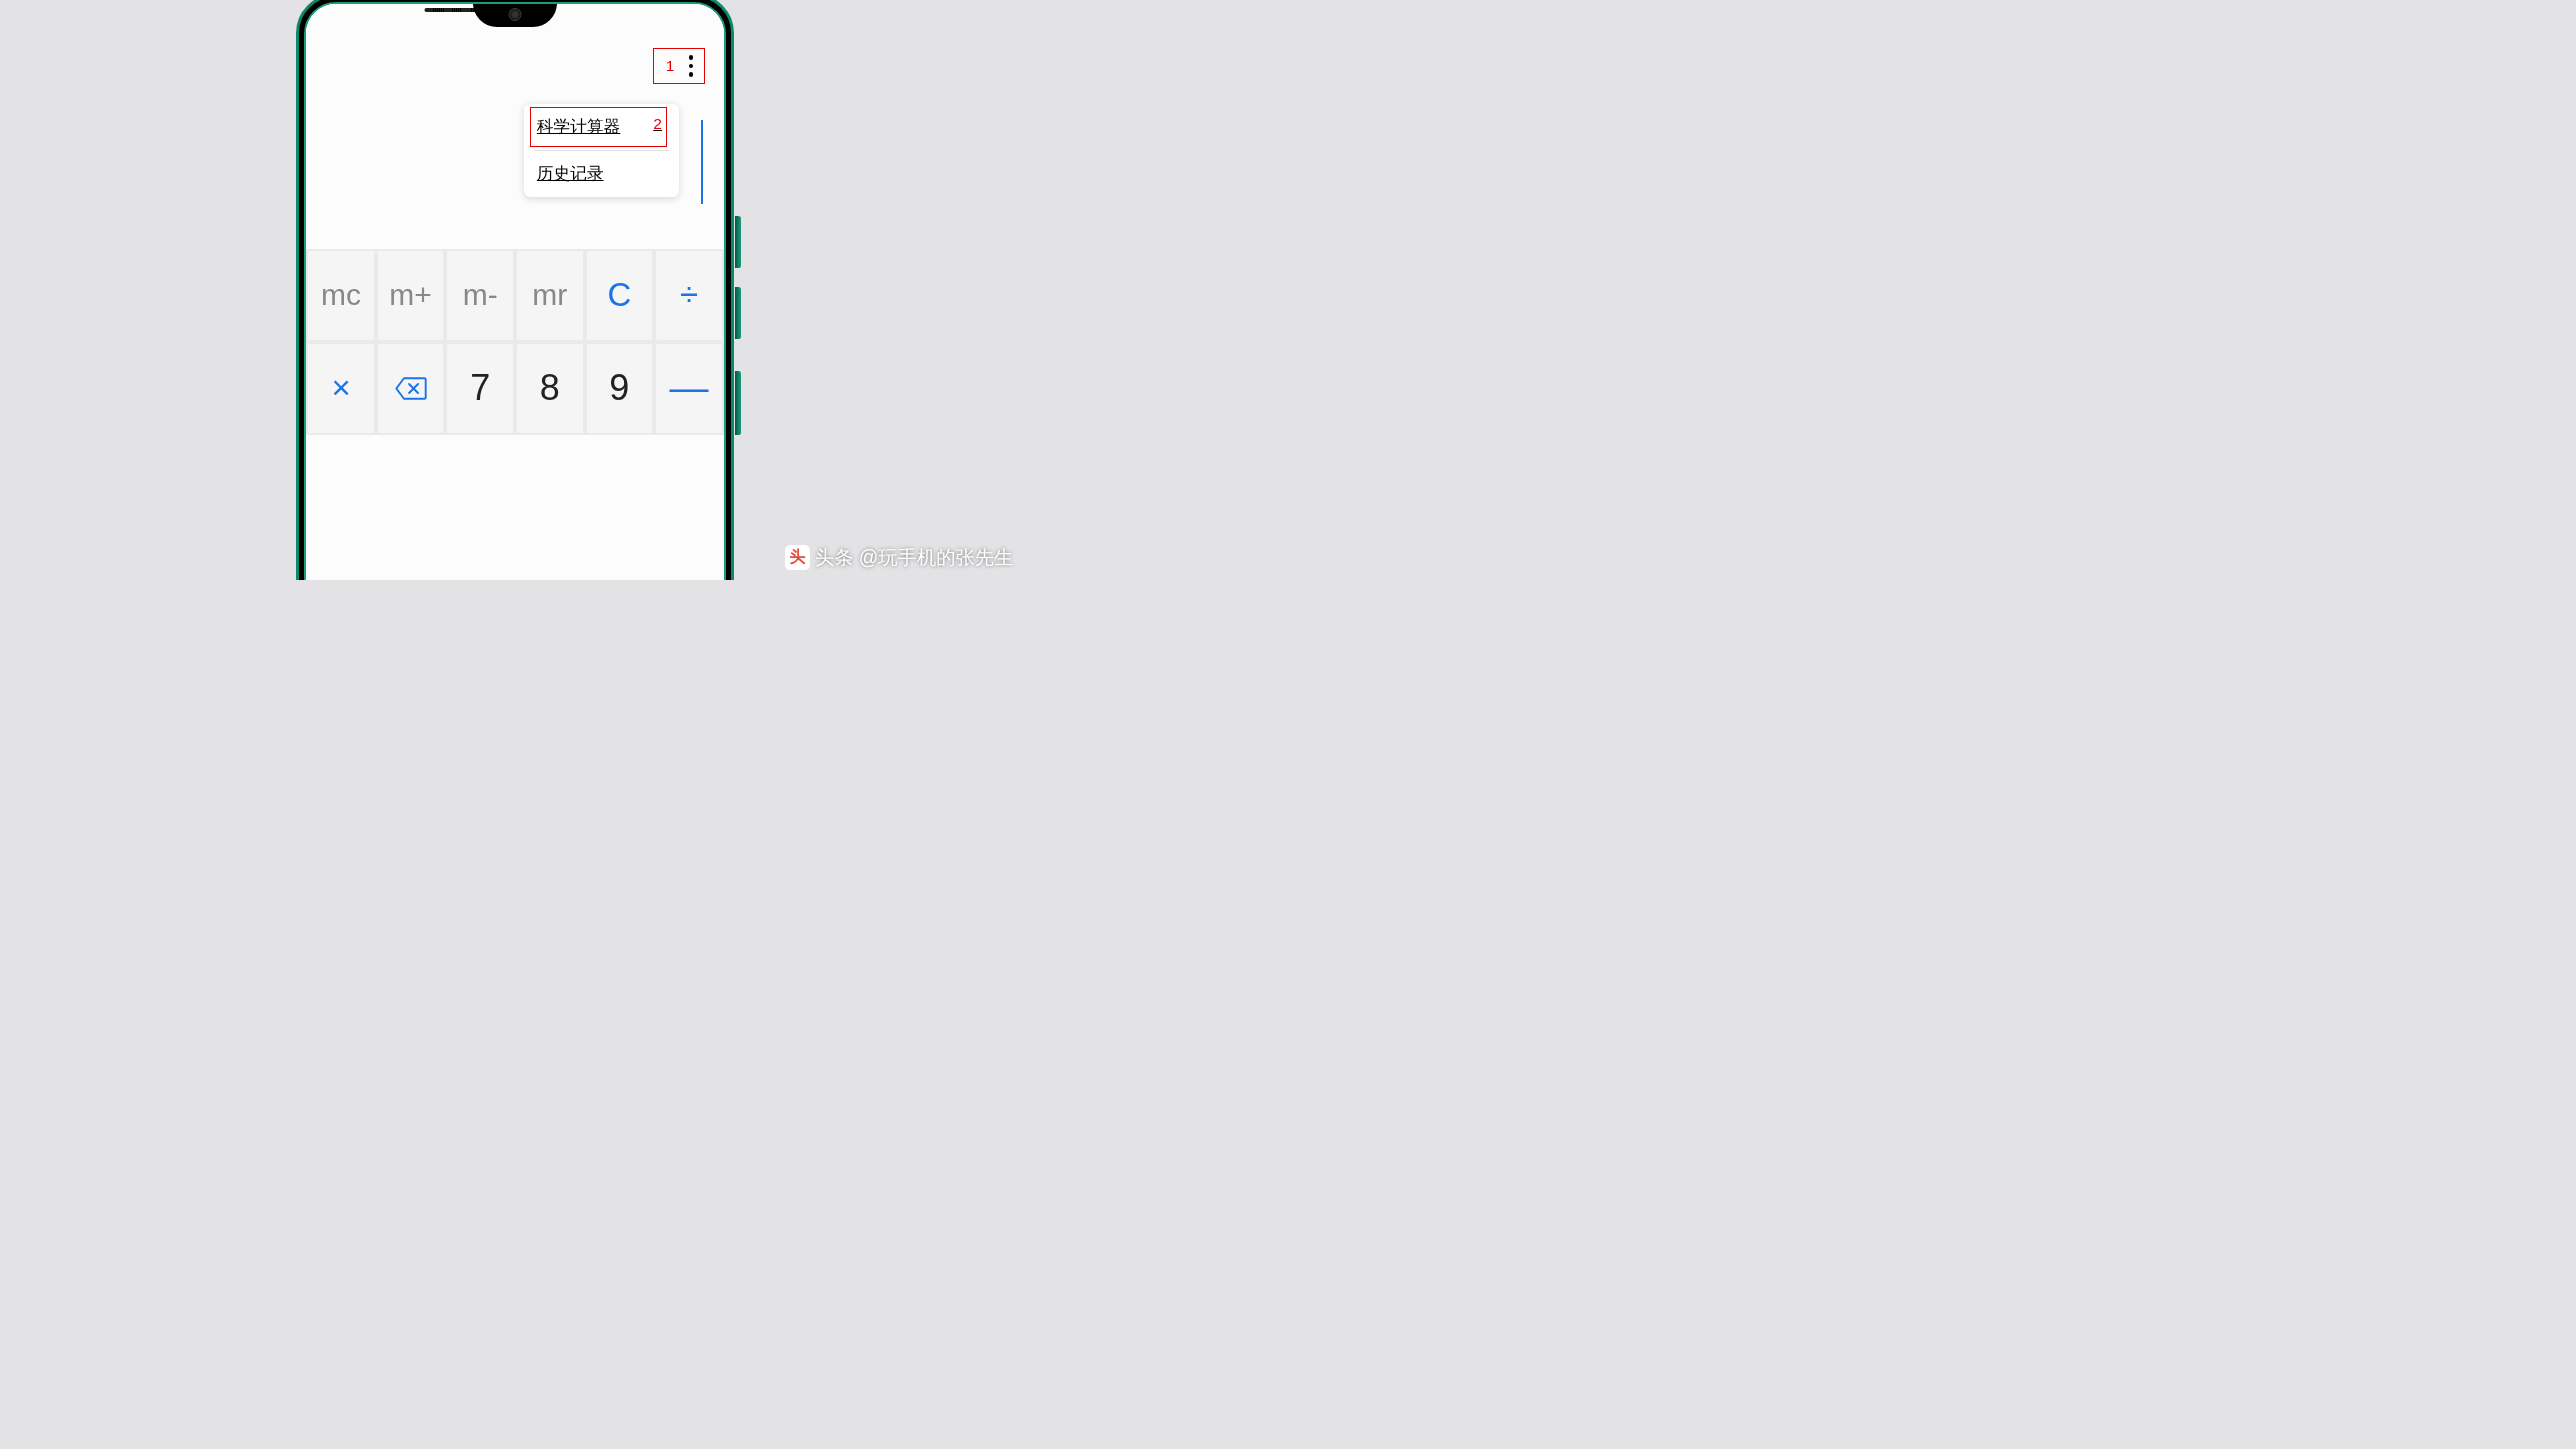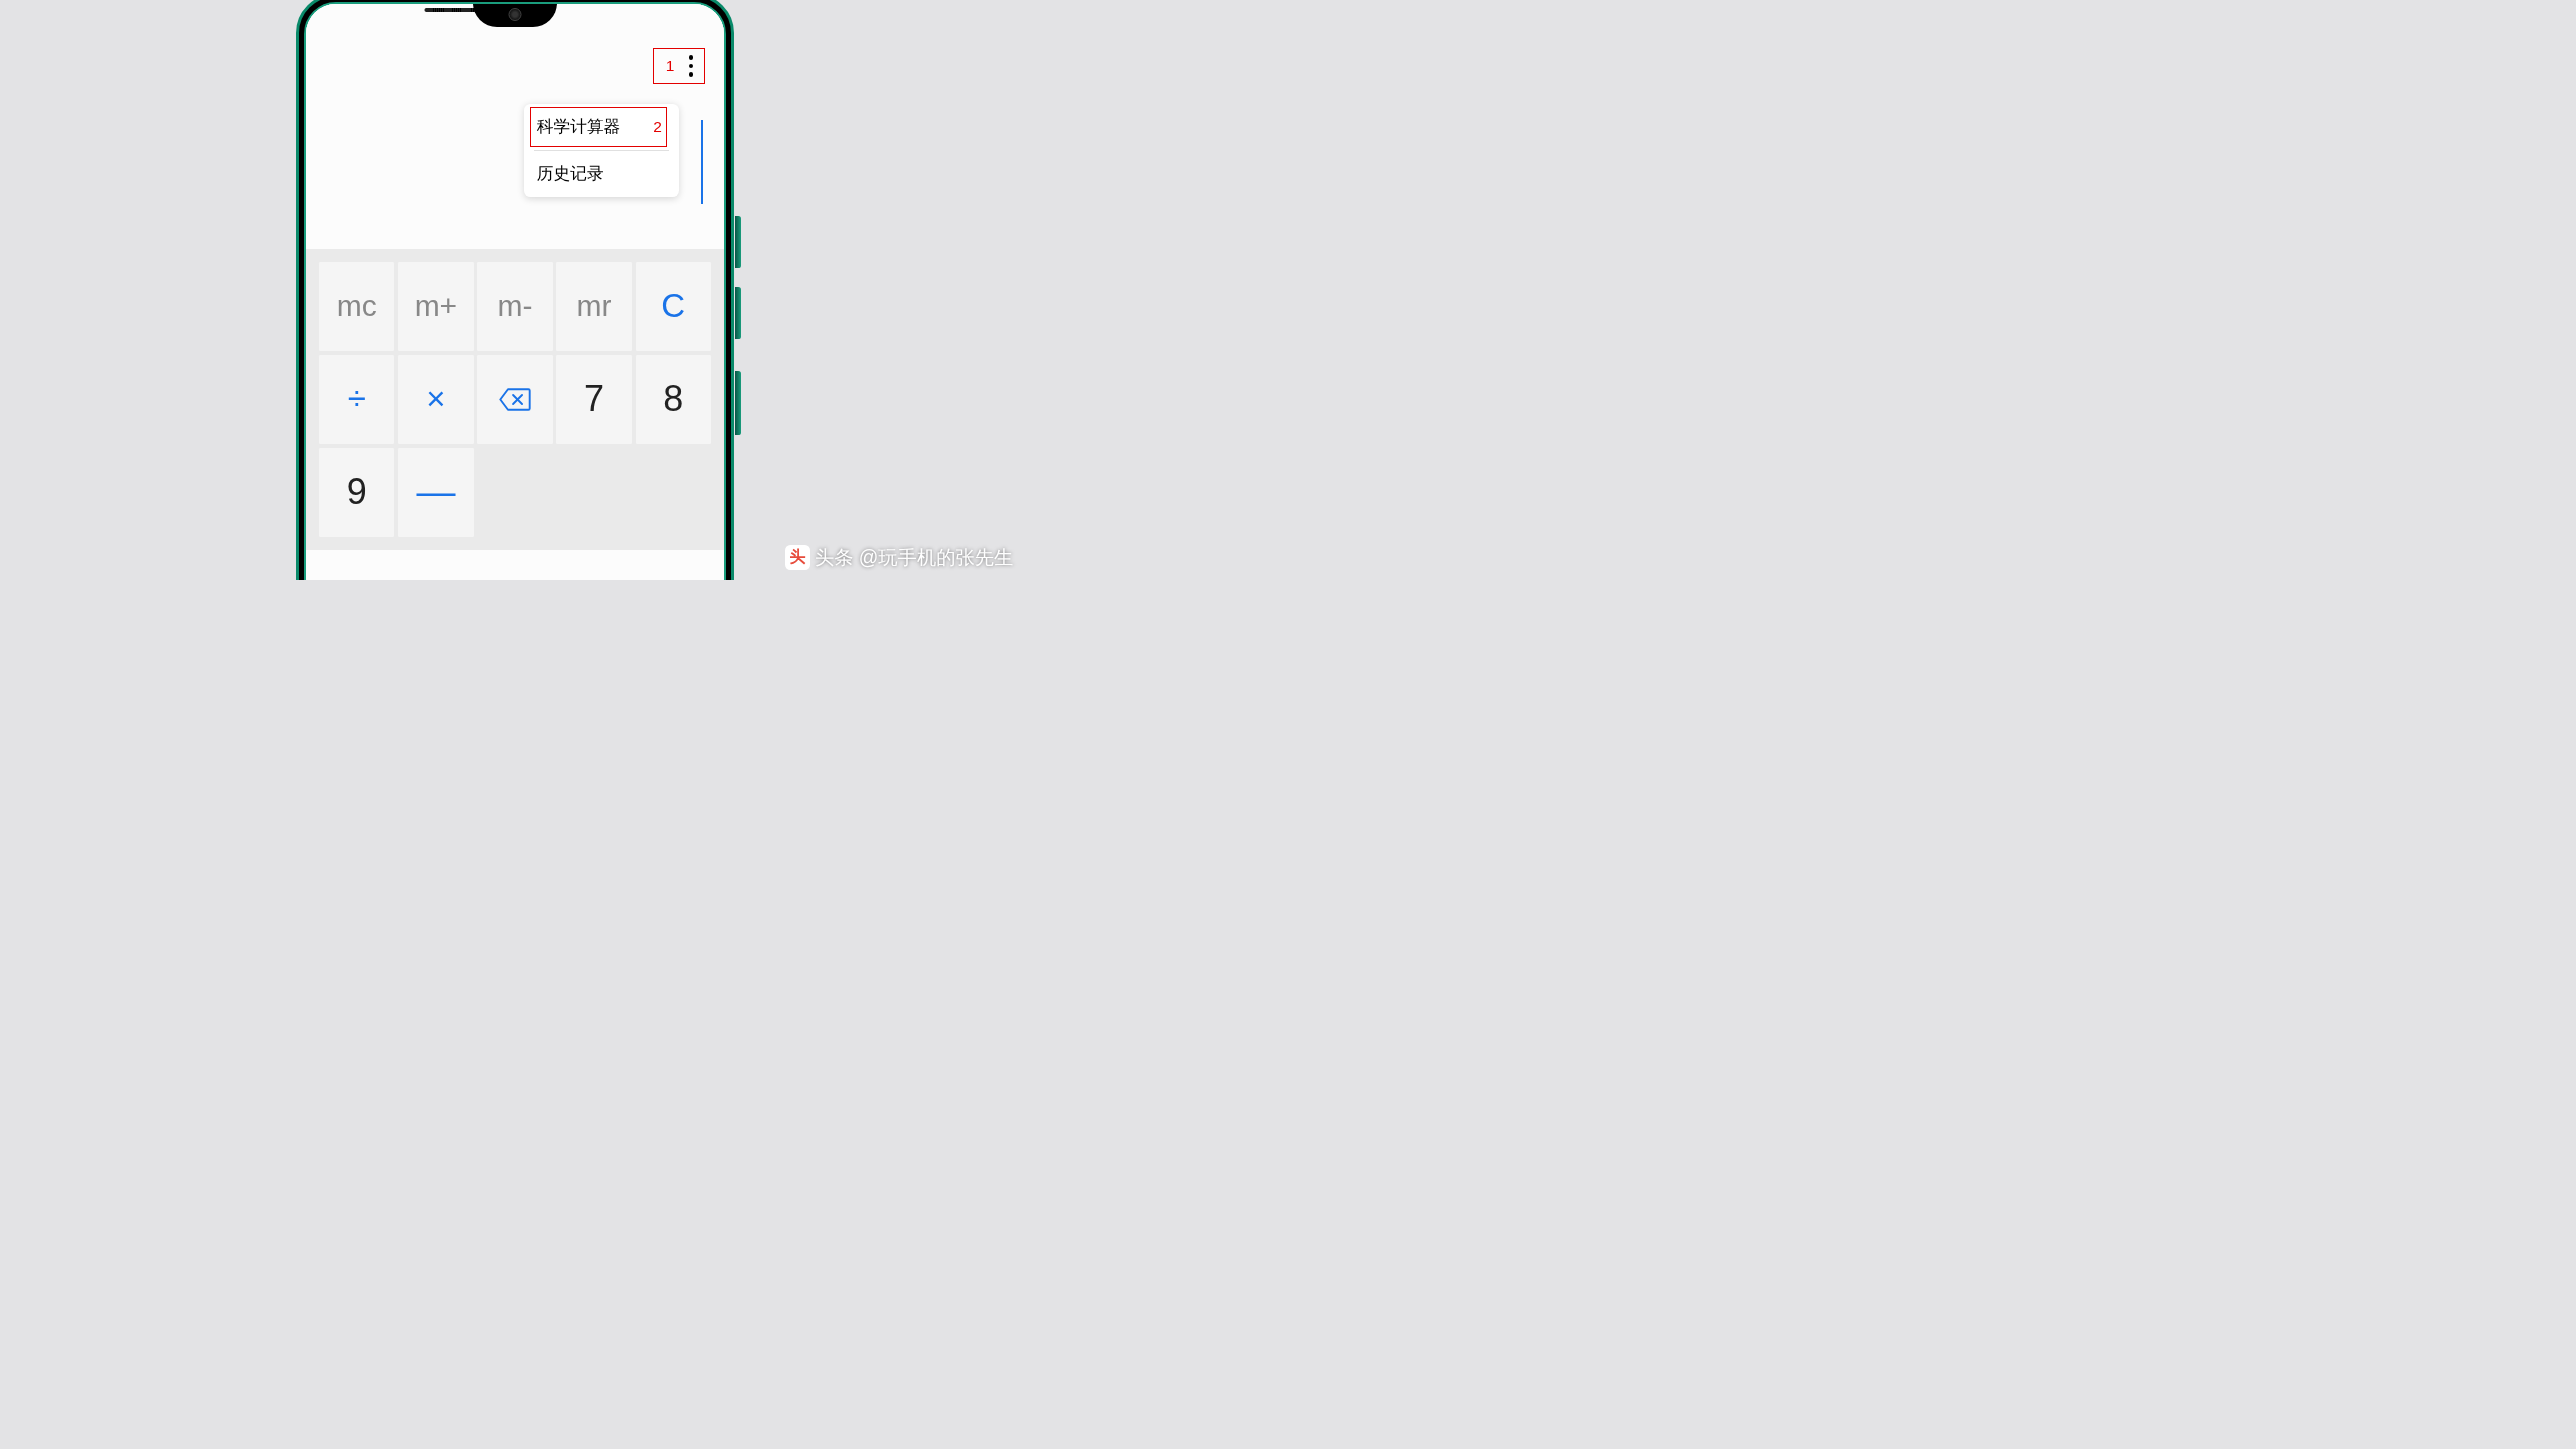--- a/index.html
+++ b/index.html
@@ -153,22 +153,22 @@
       border-radius: 6.4px;
       box-shadow: 0 1.3px 7.7px rgba(0,0,0,0.15);
       overflow: hidden;
     }
     
     .menu-item {
       padding: 11.6px 13px;
       font-size: 16.7px;
       color: #000;
       display: flex;
-      align-items: center;
       justify-content: space-between;
+      text-decoration: underline;
     }
     
     .menu-item.highlighted {
       position: relative;
     }
     
     .menu-item-border {
       border: 1.9px solid #e30000;
       position: absolute;
       top: 3.2px;
@@ -195,23 +195,23 @@
       position: absolute;
       top: 116px;
       right: 20.6px;
       width: 2.6px;
       height: 84px;
       background: #1a73e8;
     }
     
     .keypad {
       display: grid;
-      grid-template-columns: repeat(5, 1fr);
+      grid-template-columns: repeat(6, 1fr);
       gap: 3.9px;
-      padding: 13px;
+      padding: 2px;
       background: #eaeaea;
     }
     
     .key {
       background: #f5f5f5;
       height: 89px;
       display: flex;
       align-items: center;
       justify-content: center;
       font-size: 30px;

